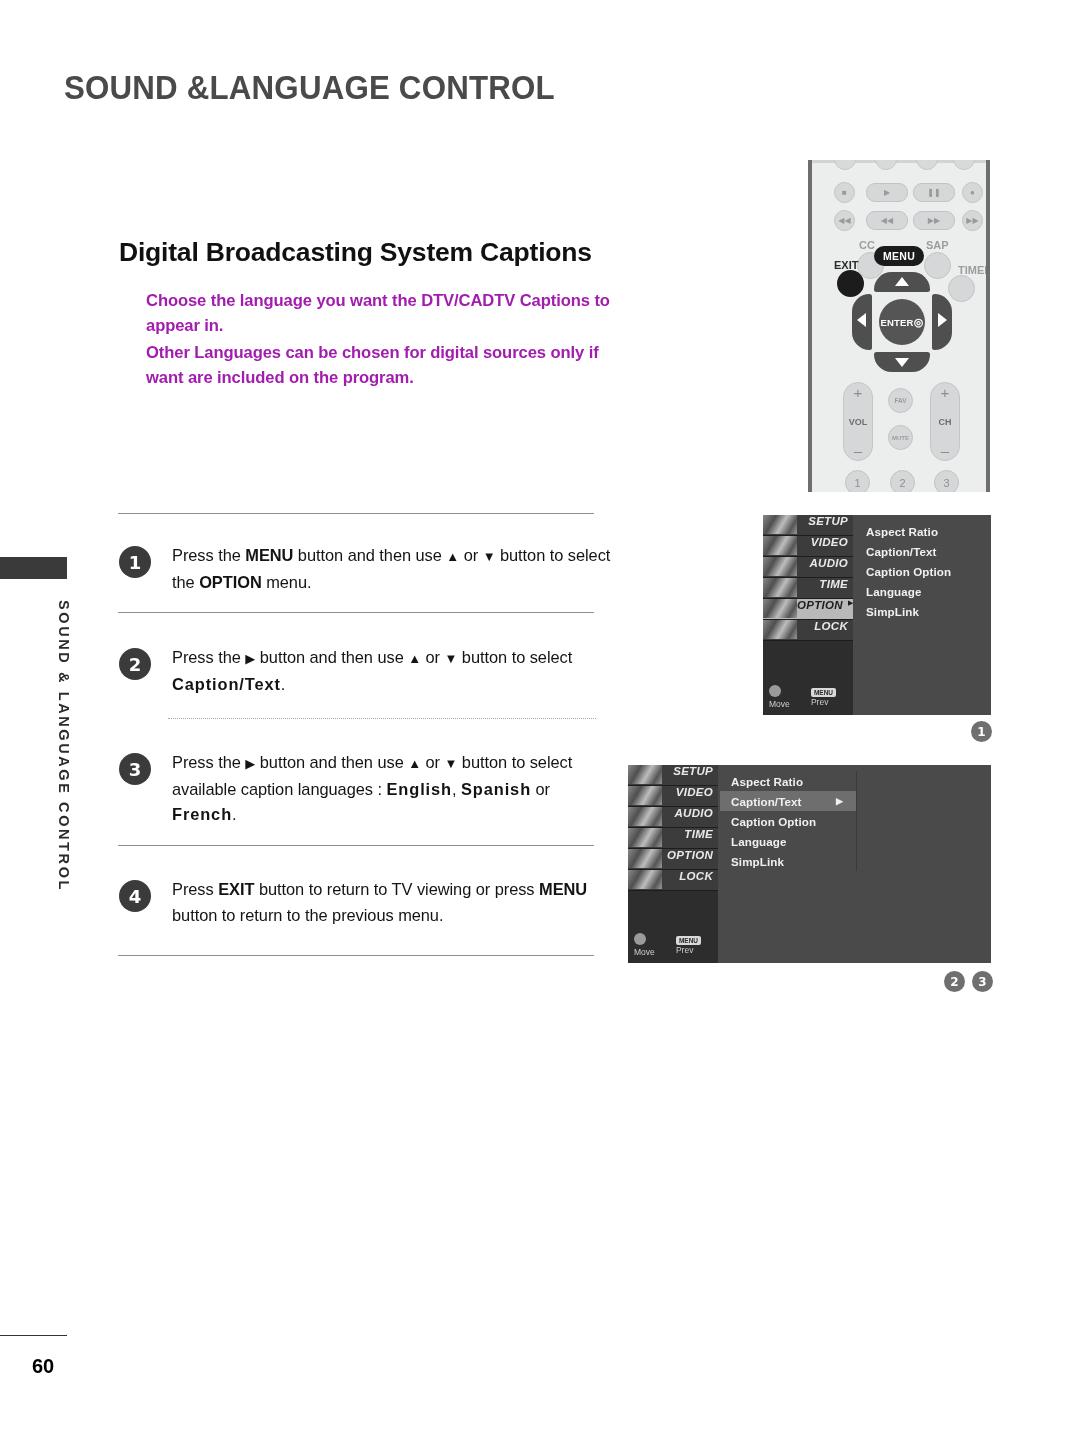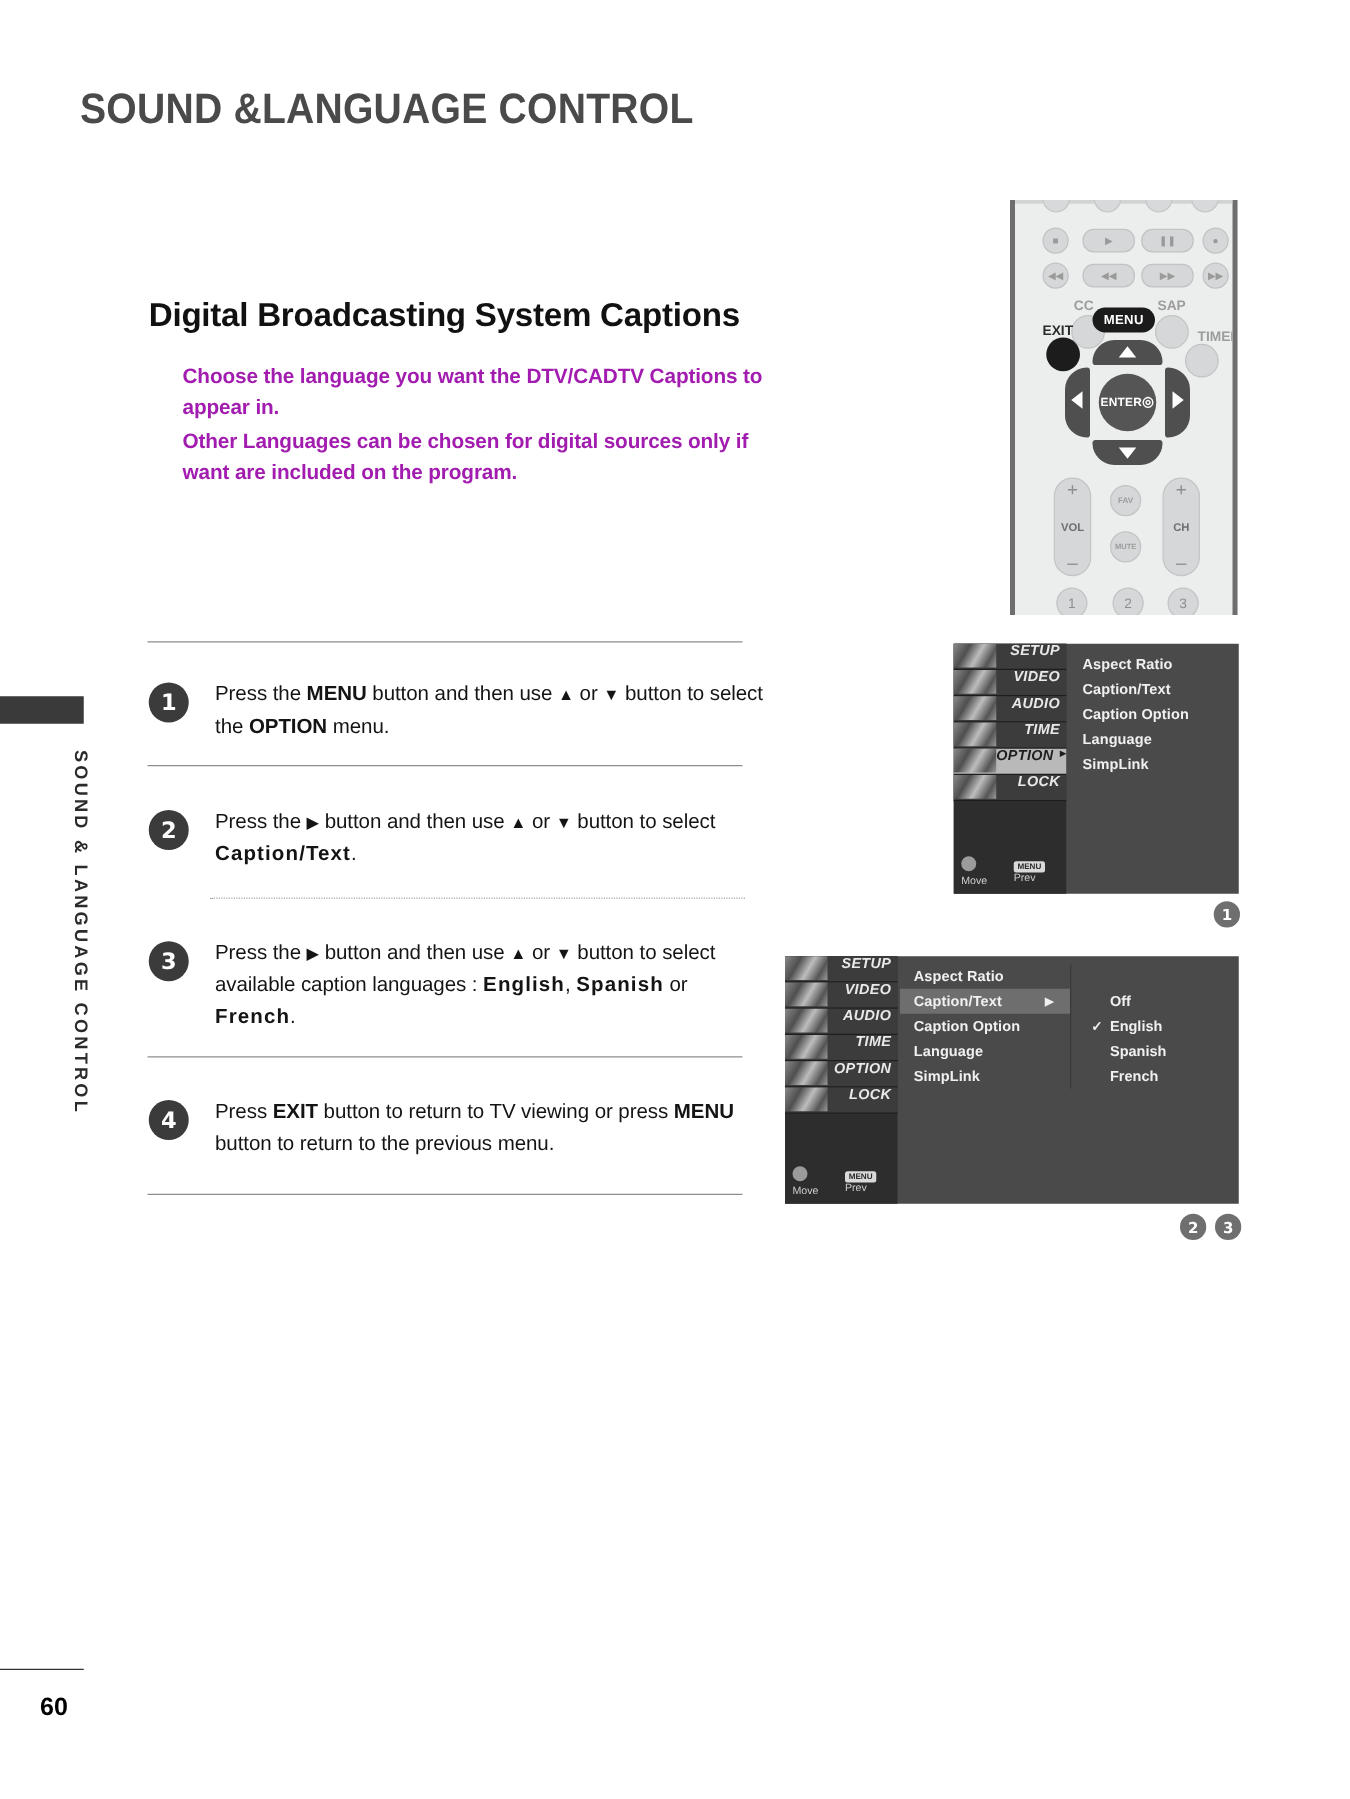--- a/index.html
+++ b/index.html
@@ -326,36 +326,18 @@
     <div class="osd-item">Aspect Ratio</div>
     <div class="osd-item hl">
       <span>Caption/Text</span>
       <span class="itemcaret">▶</span>
     </div>
     <div class="osd-item">Caption Option</div>
     <div class="osd-item">Language</div>
     <div class="osd-item">SimpLink</div>
   </div>
 
-  <div class="osd-list" style="left:233px;top:26px;width:130px;">
-    <div class="osd-sub-item">
-      <span class="chk"></span>
-      <span>Off</span>
-    </div>
-    <div class="osd-sub-item">
-      <span class="chk">✓</span>
-      <span>English</span>
-    </div>
-    <div class="osd-sub-item">
-      <span class="chk"></span>
-      <span>Spanish</span>
-    </div>
-    <div class="osd-sub-item">
-      <span class="chk"></span>
-      <span>French</span>
-    </div>
-  </div>
 </div>
 <div class="marker" style="left:944px;top:971px;">2</div>
 <div class="marker" style="left:972px;top:971px;">3</div>
 
 <div id="footer-rule"></div>
 <div id="page-number">60</div>
 
 </body></html>

